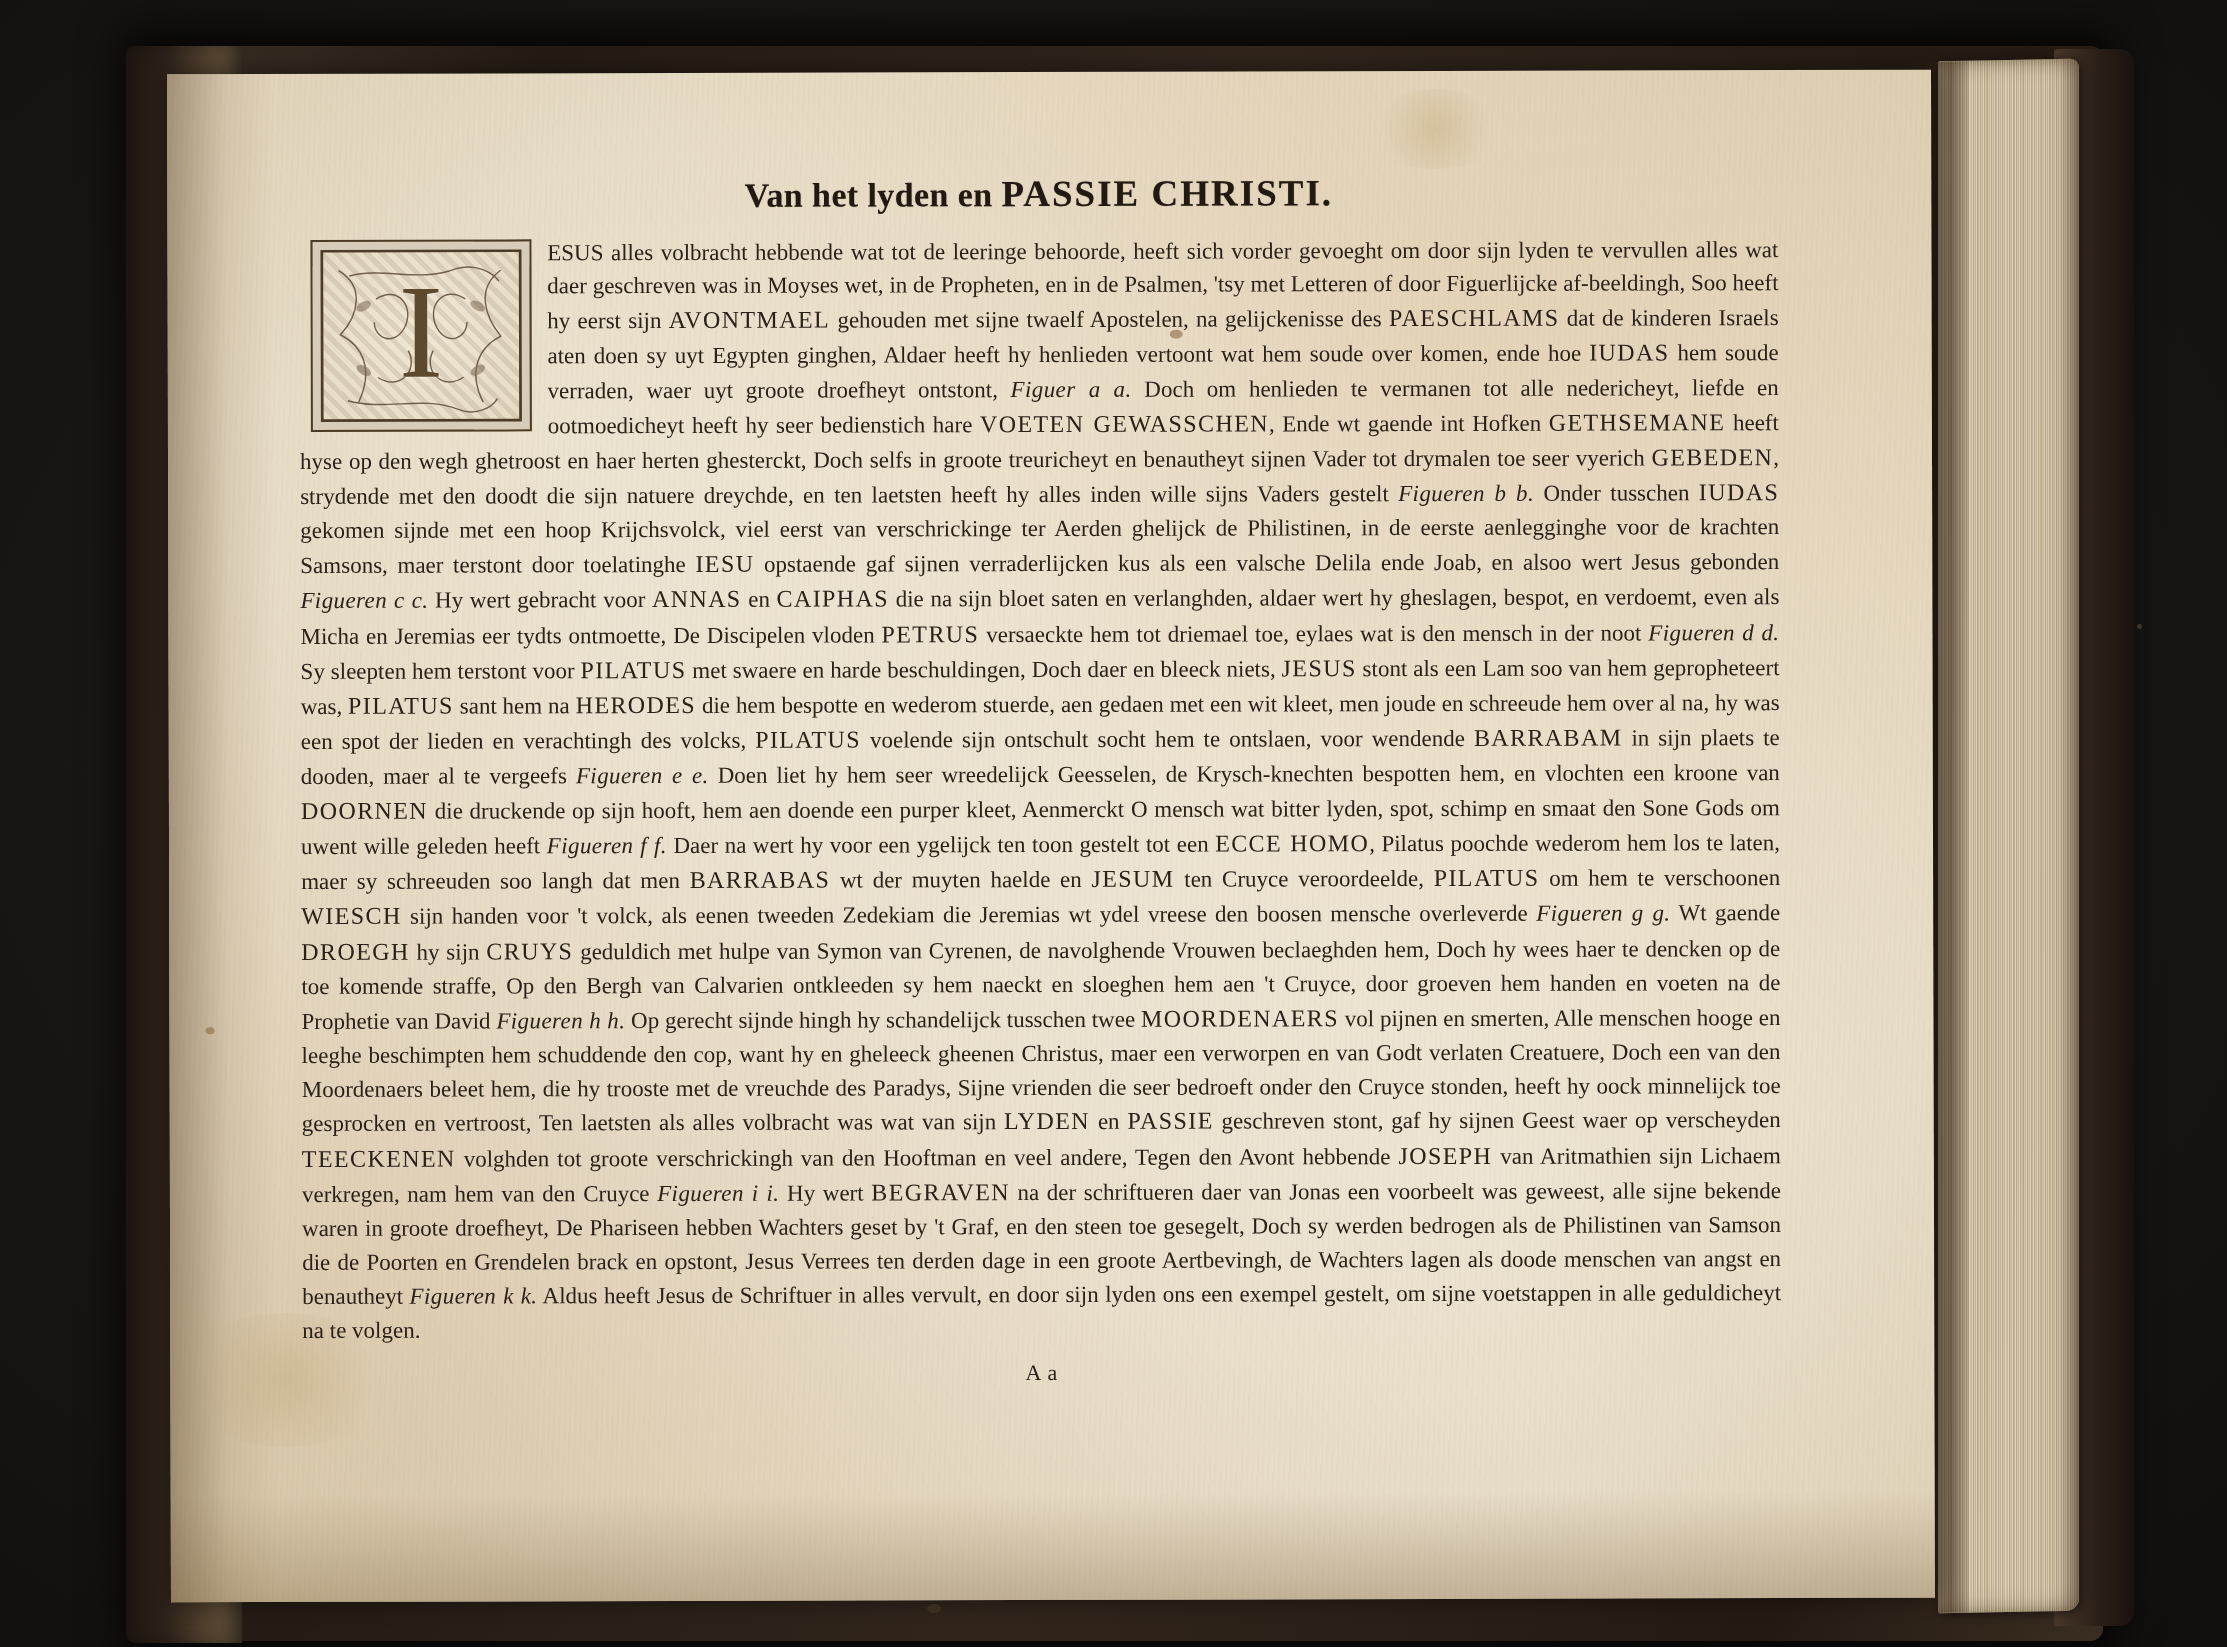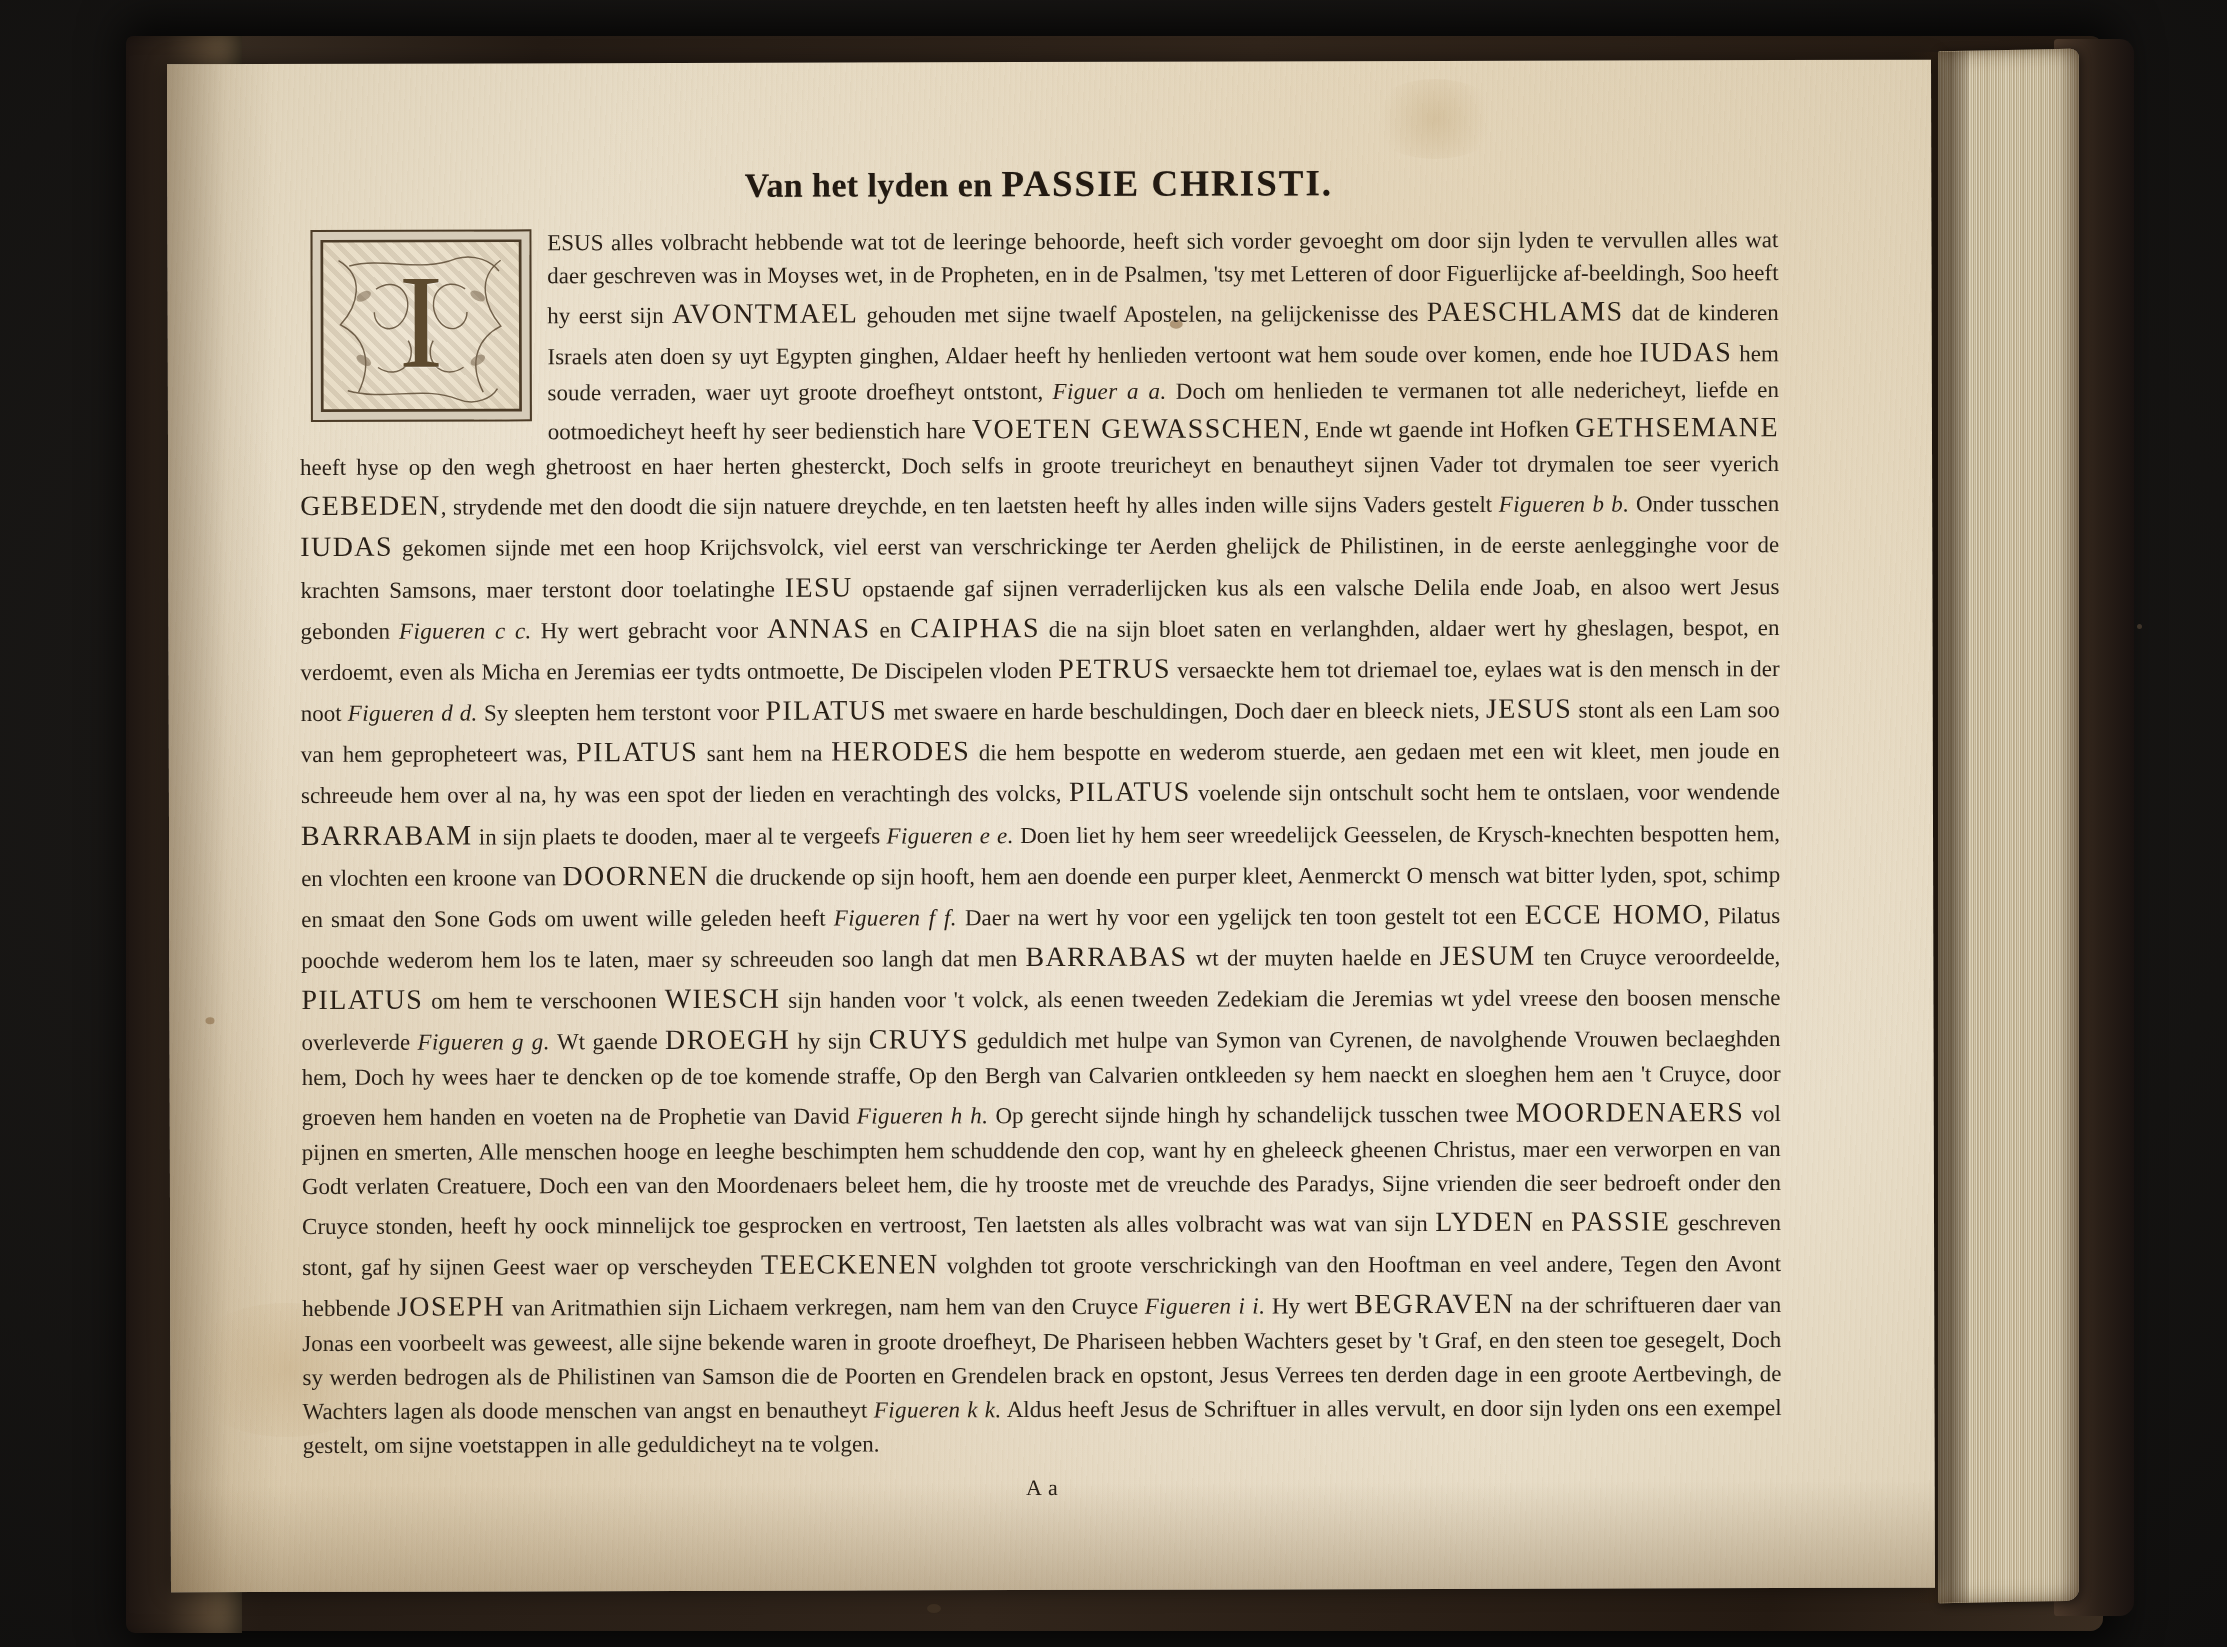--- a/index.html
+++ b/index.html
@@ -21,21 +21,21 @@
     height: 1648px;
     background:
       radial-gradient(ellipse at 45% 45%, #2a2724 0%, #1a1816 45%, #100f0e 100%);
     overflow: hidden;
   }
 
   
   #book {
     position: absolute;
     left: 71px;
-    top: 16px;
+    top: 26px;
     width: 2103px;
     height: 1620px;
   }
 
   
   #cover {
     position: absolute;
     left: 67px;
     top: 19.6px;
     width: 1965px;
@@ -206,21 +206,21 @@
     font-size: 23px;
     line-height: 1.47;
     color: #2a2118;
     text-align: justify;
     text-justify: inter-word;
     hyphens: none;
   }
   #body-text .sc {
     font-variant: small-caps;
     letter-spacing: 1.4px;
-    font-size: 28px;
+    font-size: 24px;
   }
   #body-text .ref {
     font-style: italic;
     letter-spacing: 0.4px;
     margin-top: 32px;
   }
   #body-text p { margin: 0; }
 
   #signature {
     margin-top: 14.3px;

